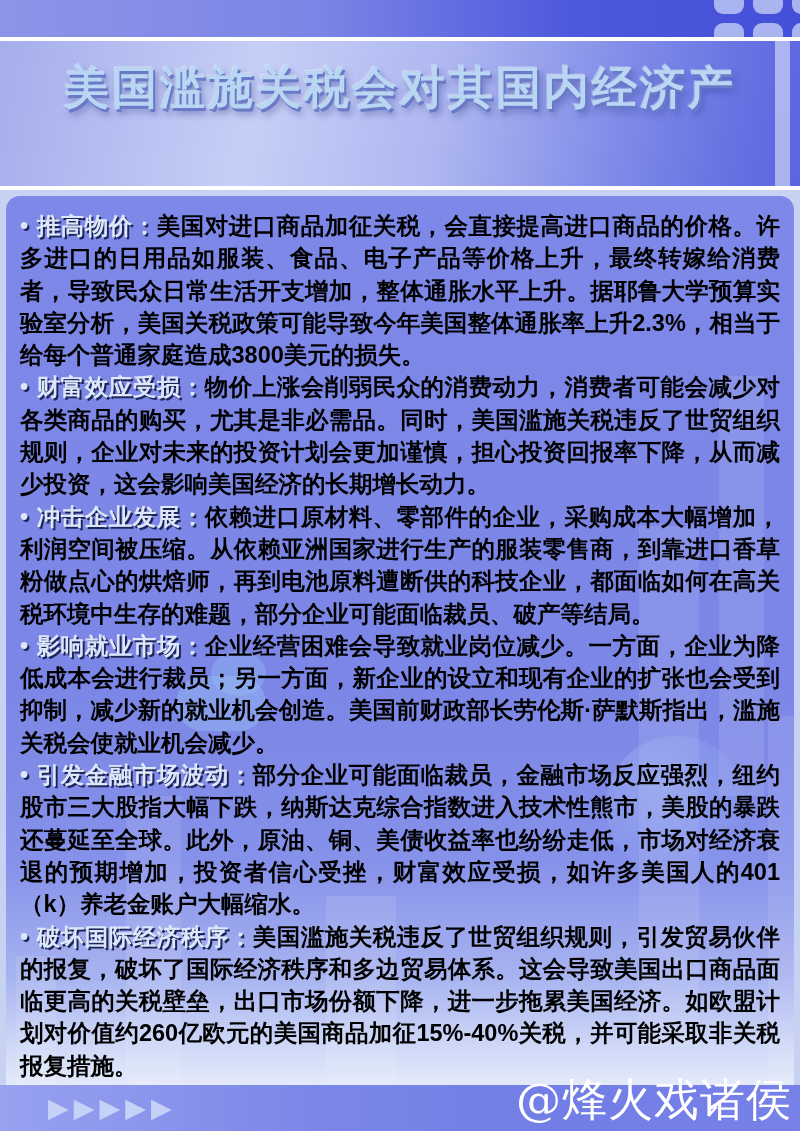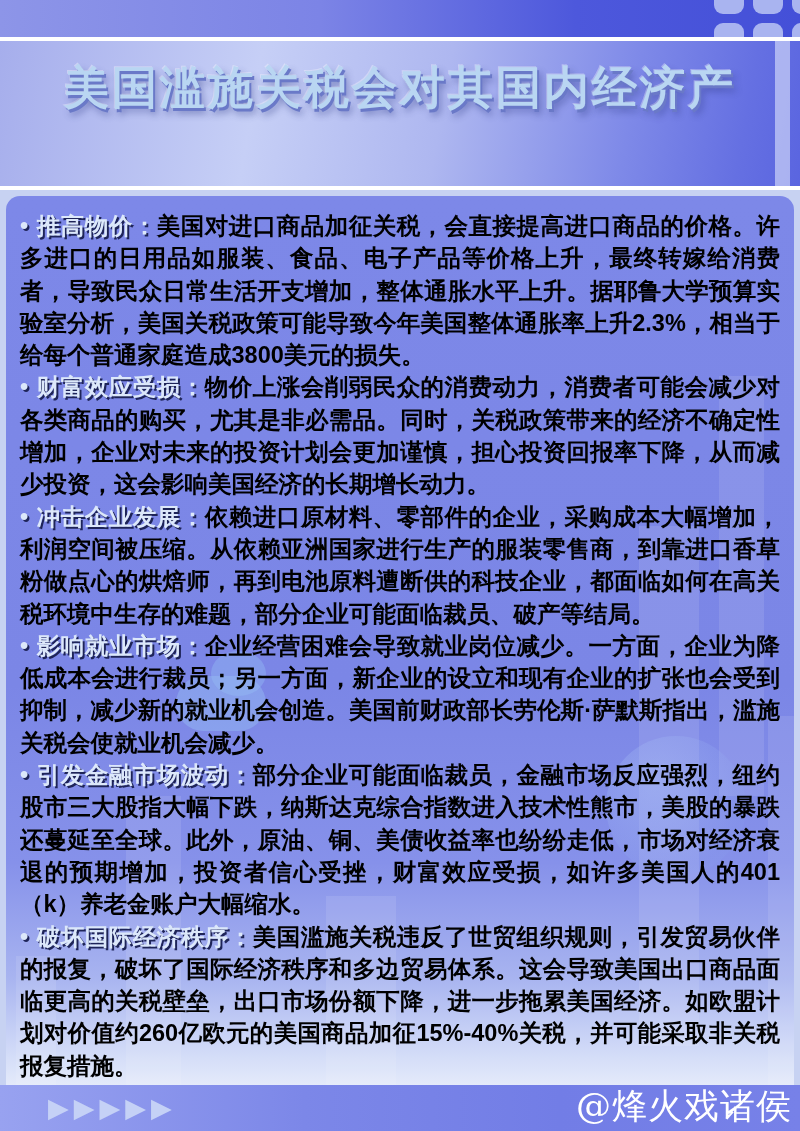--- a/index.html
+++ b/index.html
@@ -115,21 +115,21 @@
     background: linear-gradient(90deg, #98a2f0 0%, #7c87e8 38%, #727de6 70%, #7781e8 100%);
   }
   .arrows {
     position: absolute; left: 48px; top: 7px;
     color: #c5d1f6; font-size: 27px; letter-spacing: 5px;
   }
   .watermark {
     position: absolute; right: 8px; bottom: 1px;
     color: #ffffff;
     font-family: "DejaVu Serif", "Liberation Serif", serif;
-    font-size: 35px;
+    font-size: 45px;
     font-weight: normal;
     letter-spacing: 1px;
   }
 </style>
 </head>
 <body>
 
 <div class="page">
 
   <div class="top-band">
@@ -160,21 +160,21 @@
     <span class="deco b3"></span>
     <span class="deco b4"></span>
     <span class="deco b5"></span>
     <span class="deco b6"></span>
     <span class="deco globe"></span>
     <span class="deco cloud1"></span>
     <span class="deco cloud2"></span>
 
     <div class="content">
       <p><span class="lead bullet">•</span><span class="lead">推高物价：</span><span>美国对进口商品加征关税，会直接提高进口商品的价格。许多进口的日用品如服装、食品、电子产品等价格上升，最终转嫁给消费者，导致民众日常生活开支增加，整体通胀水平上升。据耶鲁大学预算实验室分析，美国关税政策可能导致今年美国整体通胀率上升2.3%，相当于给每个普通家庭造成3800美元的损失。</span></p>
-      <p><span class="lead bullet">•</span><span class="lead">财富效应受损：</span><span>物价上涨会削弱民众的消费动力，消费者可能会减少对各类商品的购买，尤其是非必需品。同时，关税政策带来的经济不确定性增加，企业对未来的投资计划会更加谨慎，担心投资回报率下降，从而减少投资，这会影响美国经济的长期增长动力。</span></p>
+      <p><span class="lead bullet">•</span><span class="lead">财富效应受损：</span><span>物价上涨会削弱民众的消费动力，消费者可能会减少对各类商品的购买，尤其是非必需品。同时，美国滥施关税违反了世贸组织规则，企业对未来的投资计划会更加谨慎，担心投资回报率下降，从而减少投资，这会影响美国经济的长期增长动力。</span></p>
       <p><span class="lead bullet">•</span><span class="lead">冲击企业发展：</span><span>依赖进口原材料、零部件的企业，采购成本大幅增加，利润空间被压缩。从依赖亚洲国家进行生产的服装零售商，到靠进口香草粉做点心的烘焙师，再到电池原料遭断供的科技企业，都面临如何在高关税环境中生存的难题，部分企业可能面临裁员、破产等结局。</span></p>
       <p><span class="lead bullet">•</span><span class="lead">影响就业市场：</span><span>企业经营困难会导致就业岗位减少。一方面，企业为降低成本会进行裁员；另一方面，新企业的设立和现有企业的扩张也会受到抑制，减少新的就业机会创造。美国前财政部长劳伦斯·萨默斯指出，滥施关税会使就业机会减少。</span></p>
       <p><span class="lead bullet">•</span><span class="lead">引发金融市场波动：</span><span>部分企业可能面临裁员，金融市场反应强烈，纽约股市三大股指大幅下跌，纳斯达克综合指数进入技术性熊市，美股的暴跌还蔓延至全球。此外，原油、铜、美债收益率也纷纷走低，市场对经济衰退的预期增加，投资者信心受挫，财富效应受损，如许多美国人的401（k）养老金账户大幅缩水。</span></p>
       <p><span class="lead bullet">•</span><span class="lead">破坏国际经济秩序：</span><span>美国滥施关税违反了世贸组织规则，引发贸易伙伴的报复，破坏了国际经济秩序和多边贸易体系。这会导致美国出口商品面临更高的关税壁垒，出口市场份额下降，进一步拖累美国经济。如欧盟计划对价值约260亿欧元的美国商品加征15%-40%关税，并可能采取非关税报复措施。</span></p>
     </div>
   </div>
 
   <div class="footer">
     <span class="arrows"><span>▶</span><span>▶</span><span>▶</span><span>▶</span><span>▶</span></span>
     <span class="watermark">@烽火戏诸侯</span>

